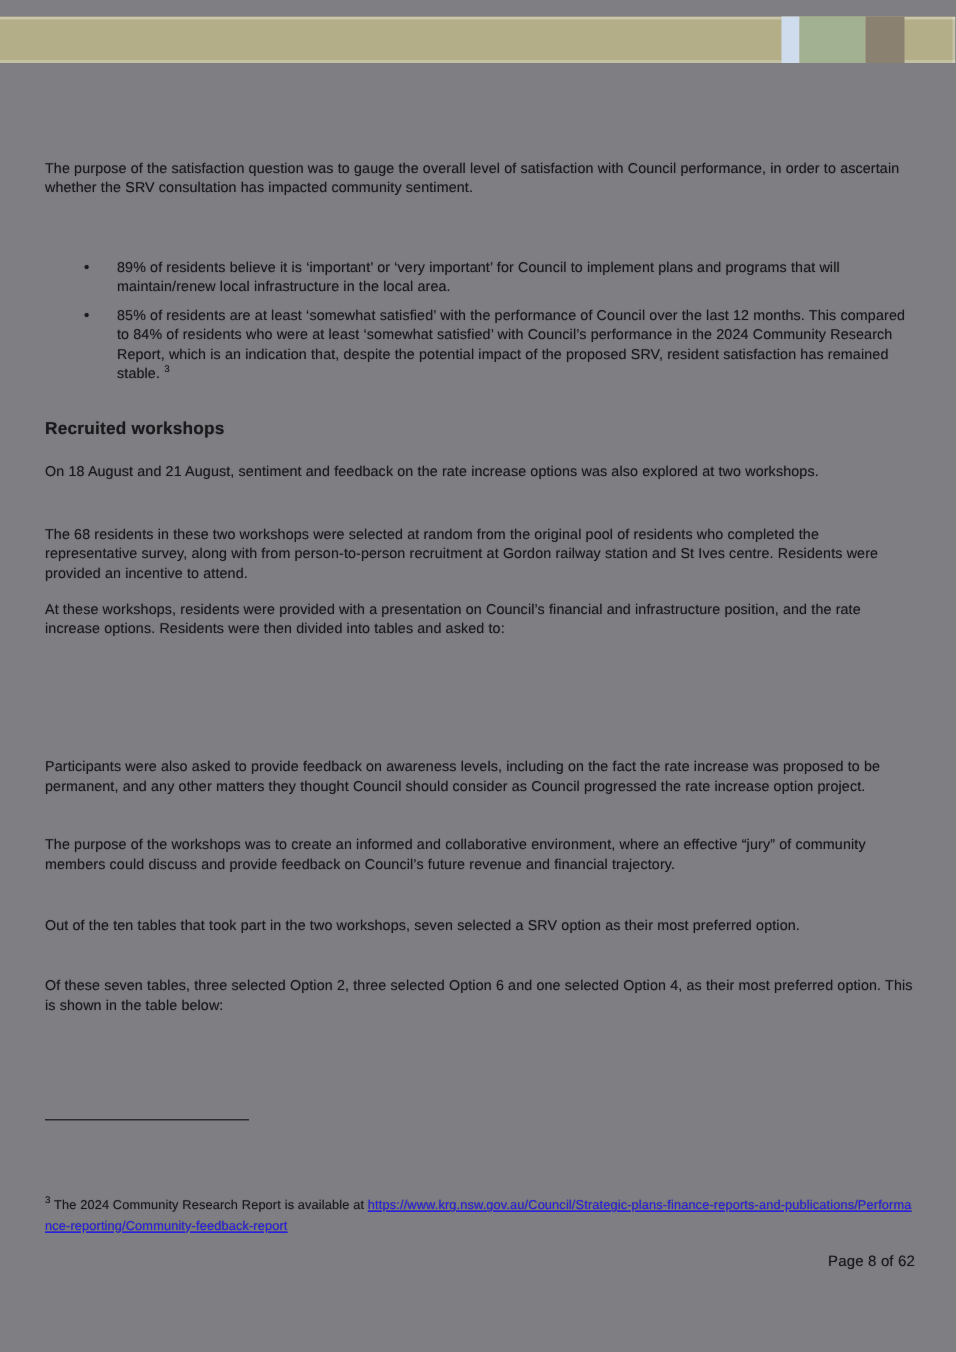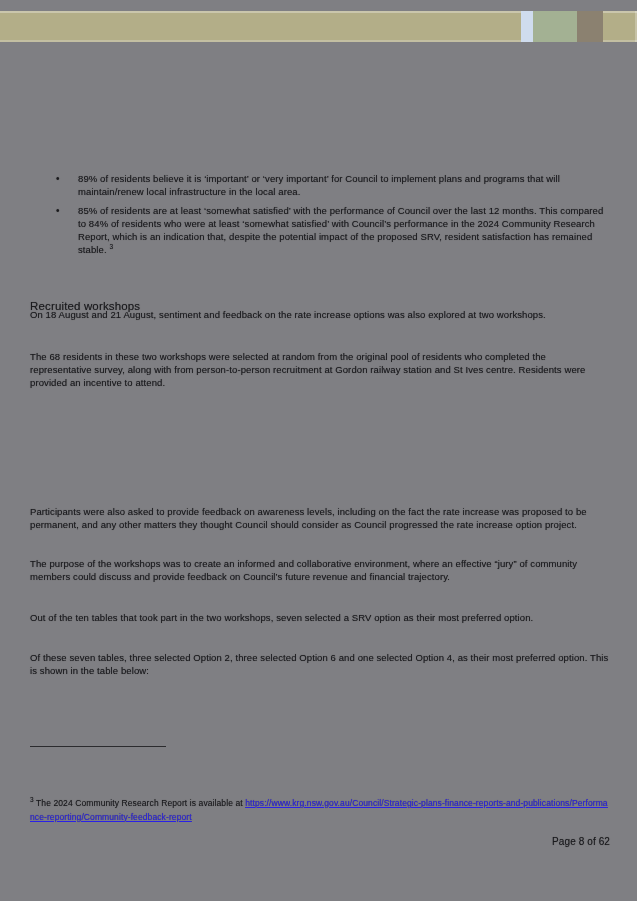--- a/index.html
+++ b/index.html
@@ -27,21 +27,21 @@
   .content {
     position:absolute; inset:0;
     filter: blur(0.25px);
     text-shadow: 0 0 0.8px rgba(25,25,30,0.55);
   }
   .para, .fnote, .pagenum, .doc-heading, ul.blist {
     position:absolute; left:30px; width:580px;
     font-size:9.5px; line-height:13px; letter-spacing:0.1px;
     margin:0;
   }
-  .doc-heading { font-size:11.5px; font-weight:normal; letter-spacing:0.15px;margin-top:20px; }
+  .doc-heading { font-size:11.5px; font-weight:bold; letter-spacing:0.15px; }
 
   ul.blist { list-style:none; padding:0 0 0 48px; box-sizing:border-box; }
   ul.blist li { position:relative; }
   ul.blist li::before {
     content:"\2022";
     position:absolute; left:-22px; top:0;
     font-size:10px;
   }
   ul.survey li + li { margin-top:6px; }
   ul.tasks  li + li { margin-top:3px; }
@@ -67,37 +67,39 @@
 
   <div class="band">
     <div class="seg seg-blue"></div>
     <div class="seg seg-sage"></div>
     <div class="seg seg-brown"></div>
   </div>
 
   <div class="content">
 
 
+    <p class="para" style="top:106px">The purpose of the satisfaction question was to gauge the overall level of satisfaction with Council performance, in order to ascertain whether the SRV consultation has impacted community sentiment.</p>
 
 
     <ul class="blist survey" style="top:172px">
       <li>
         <span>89% of residents believe it is ‘important’ or ‘very important’ for Council to implement plans and programs that will maintain/renew local infrastructure in the local area.</span>
       </li>
       <li>
         <span>85% of residents are at least ‘somewhat satisfied’ with the performance of Council over the last 12 months. This compared to 84% of residents who were at least ‘somewhat satisfied’ with Council’s performance in the 2024 Community Research Report, which is an indication that, despite the potential impact of the proposed SRV, resident satisfaction has remained stable. </span><sup>3</sup>
       </li>
     </ul>
 
     <h2 class="doc-heading" style="top:280px">Recruited workshops</h2>
 
     <p class="para" style="top:308px">On 18 August and 21 August, sentiment and feedback on the rate increase options was also explored at two workshops.</p>
 
     <p class="para" style="top:350px">The 68 residents in these two workshops were selected at random from the original pool of residents who completed the representative survey, along with from person-to-person recruitment at Gordon railway station and St Ives centre. Residents were provided an incentive to attend.</p>
 
+    <p class="para" style="top:400px">At these workshops, residents were provided with a presentation on Council’s financial and infrastructure position, and the rate increase options. Residents were then divided into tables and asked to:</p>
 
 
     <p class="para" style="top:505px">Participants were also asked to provide feedback on awareness levels, including on the fact the rate increase was proposed to be permanent, and any other matters they thought Council should consider as Council progressed the rate increase option project.</p>
 
     <p class="para" style="top:557px">The purpose of the workshops was to create an informed and collaborative environment, where an effective “jury” of community members could discuss and provide feedback on Council’s future revenue and financial trajectory.</p>
 
     <p class="para" style="top:611px">Out of the ten tables that took part in the two workshops, seven selected a SRV option as their most preferred option.</p>
 
     <p class="para" style="top:651px">Of these seven tables, three selected Option 2, three selected Option 6 and one selected Option 4, as their most preferred option. This is shown in the table below:</p>
 

